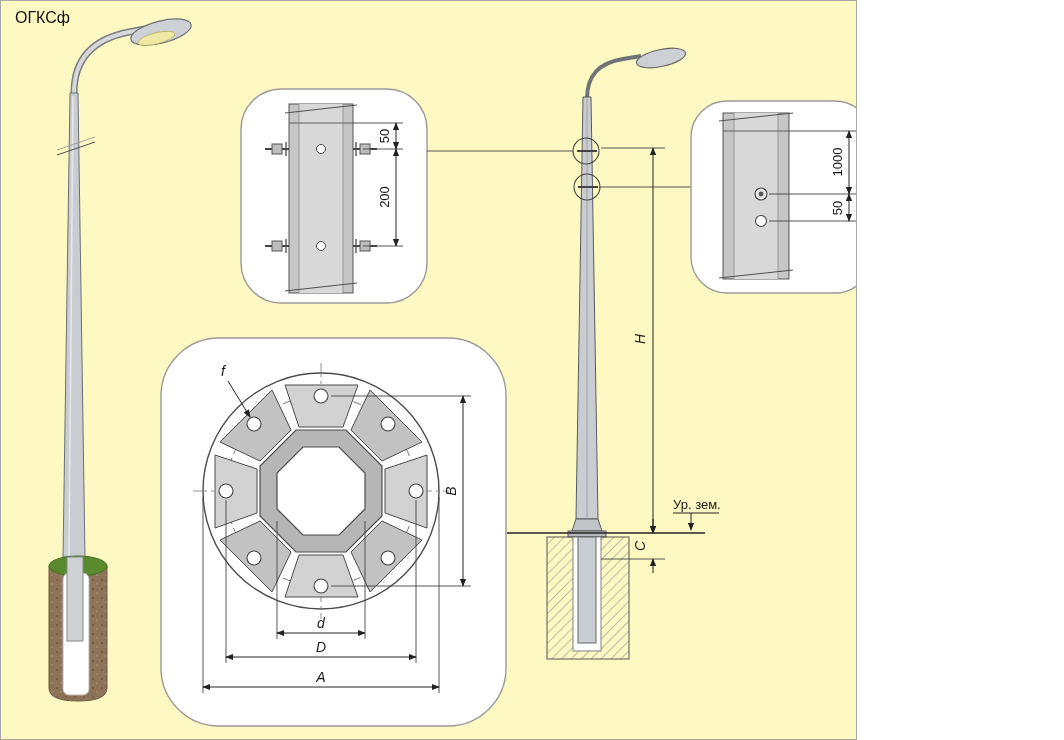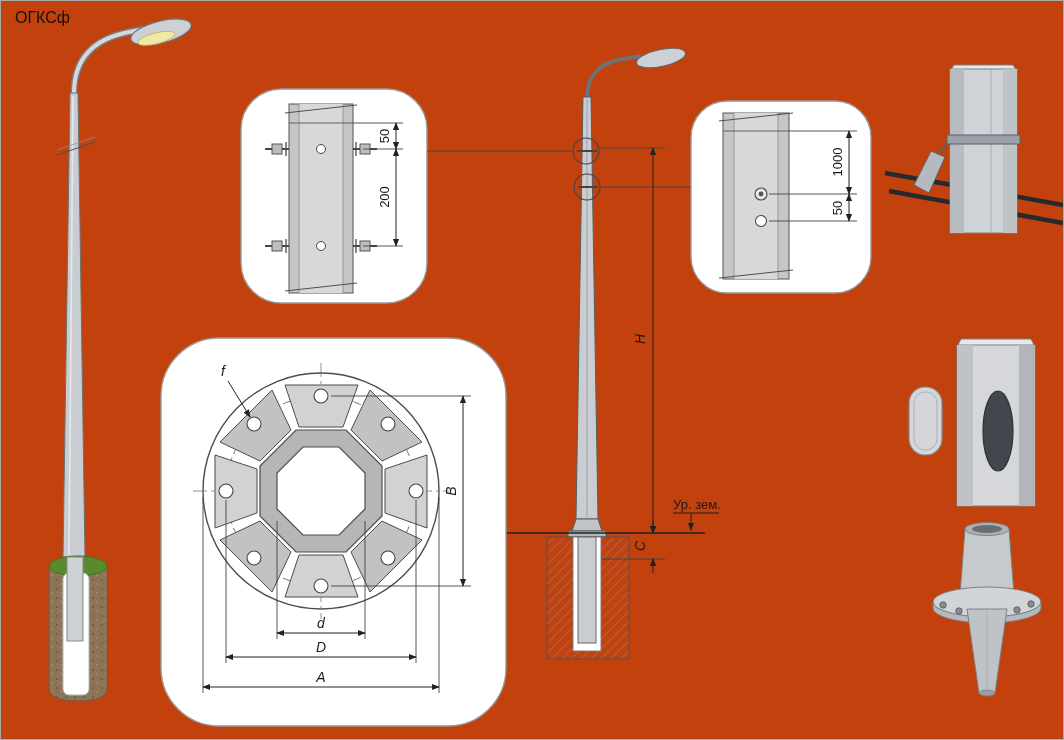--- a/index.html
+++ b/index.html
@@ -1,16 +1,16 @@
 <!DOCTYPE html>
 <html><head>
 <meta charset="utf-8">
 <style>
   html,body{margin:0;padding:0;background:#ffffff;}
-  #page{position:relative;width:1064px;height:740px;background:#c2410c;border:1px solid #a8a8a8;box-sizing:border-box;overflow:hidden;}
+  #page{position:relative;width:857px;height:740px;background:#fef9c3;border:1px solid #a8a8a8;box-sizing:border-box;overflow:hidden;}
   svg{display:block;}
   .dim{font-family:"Liberation Sans",sans-serif;font-size:13px;fill:#1a1a1a;}
   .dimletter{font-family:"Liberation Sans",sans-serif;font-size:14px;font-style:italic;fill:#1a1a1a;}
   .titletext{font-family:"Liberation Sans",sans-serif;font-size:16px;fill:#111;}
   .groundtext{font-family:"Liberation Sans",sans-serif;font-size:13px;fill:#1a1a1a;}
   .thin{stroke:#444;stroke-width:0.9;fill:none;}
   .dimline{stroke:#222;stroke-width:1;fill:none;}
   .callout{fill:#ffffff;stroke:#9a9a9a;stroke-width:1.4;}
 </style>
 </head>

